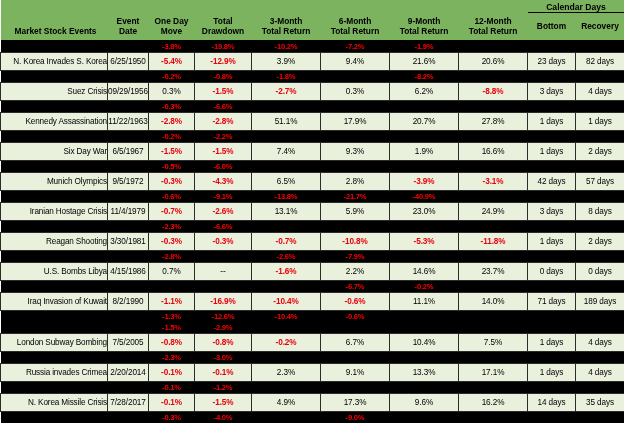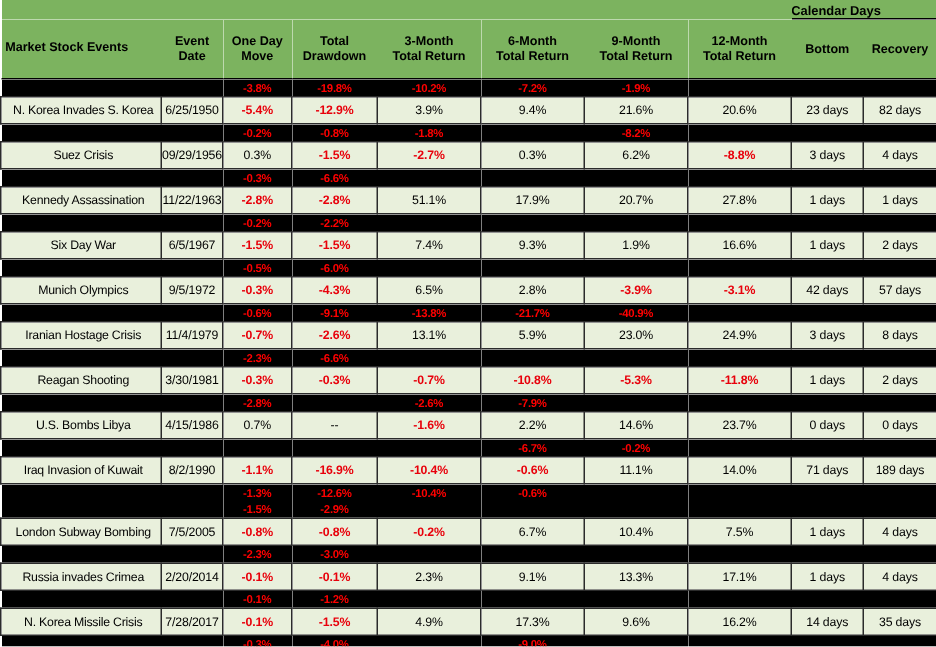--- a/index.html
+++ b/index.html
@@ -30,57 +30,57 @@
 
   
   .hdr-spacer{
     background:#7CB35F;
     border:none;
     height:12px;
   }
   .hdr-caldays{
     background:#7CB35F;
     height:12px;
-    text-align:left;
+    text-align:center;
     vertical-align:bottom;
     font-weight:bold;
     font-size:8.6px;
     color:#000;
     border-bottom:1px solid #000000;
   }
   .hdr-main{
     background:#7CB35F;
     height:24px;
     font-weight:bold;
     font-size:8.4px;
     color:#000;
     text-align:center;
     vertical-align:middle;
     line-height:1.22;
     border-bottom:1px solid #000000;
   }
   .hdr-main.left{
-    text-align:left;
+    text-align:center;
     padding-left:3px;
     vertical-align:bottom;
-    padding-bottom:15px;
+    padding-bottom:3px;
   }
 
   
   tr.datarow td{
     height:17px;
     background:#E9F0DC;
     border:1px solid #2b2b2b;
     text-align:center;
     vertical-align:middle;
     font-size:8.2px;
     letter-spacing:-0.1px;
   }
   tr.datarow td.name{
-    text-align:center;
+    text-align:right;
     padding-left:3px;
     letter-spacing:-0.15px;
   }
   tr.datarow td.neg{ color:#E8000B;font-weight:bold; }
   tr.datarow td.pos{ color:#000000; }
 
   
   tr.annrow td{
     height:11px;
     background:#000000;

